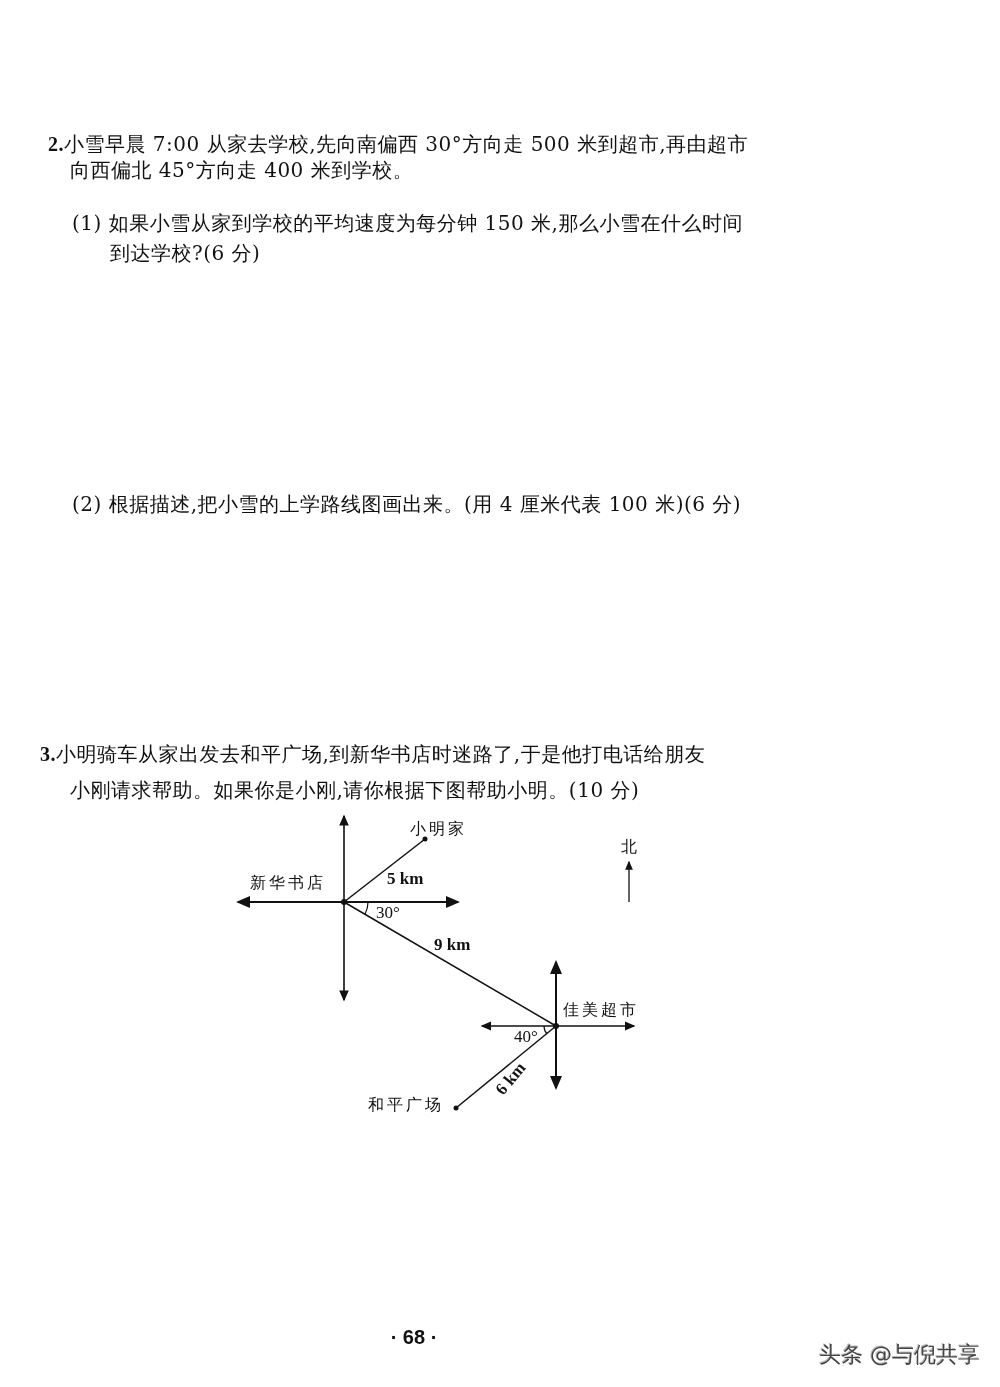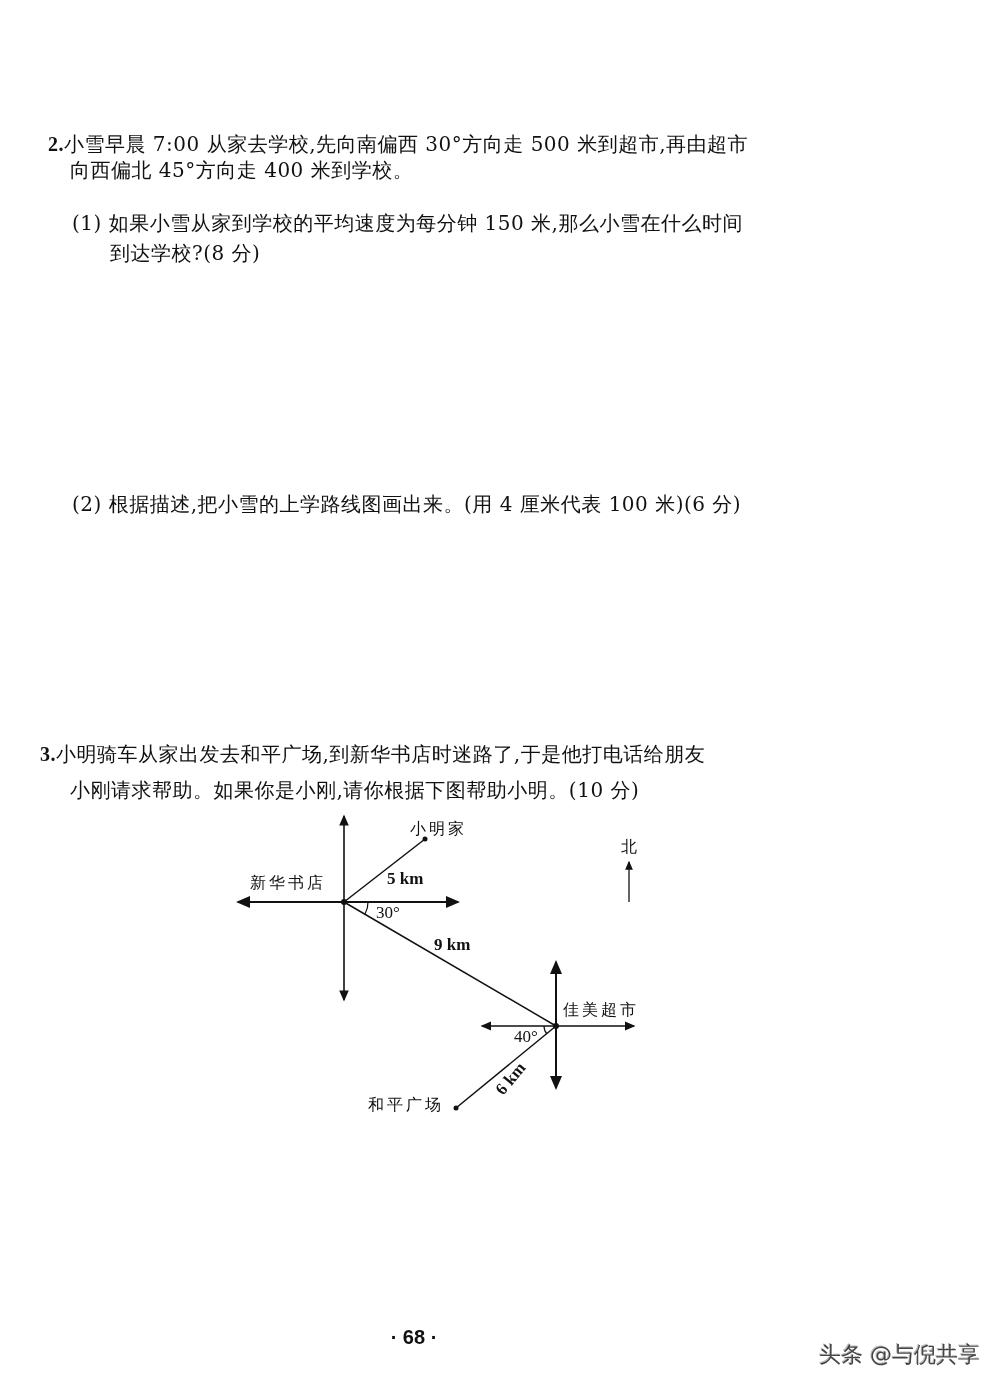--- a/index.html
+++ b/index.html
@@ -27,21 +27,21 @@
     }
   </style>
 </head>
 <body>
 
 <div class="line" style="left:48px; top:130px;">
   <span class="qnum">2.</span><span>小雪早晨 7:00 从家去学校,先向南偏西 30°方向走 500 米到超市,再由超市</span>
 </div>
 <div class="line" style="left:70px; top:156px;">向西偏北 45°方向走 400 米到学校。</div>
 <div class="line" style="left:72px; top:185px;margin-top:24px;">(1) 如果小雪从家到学校的平均速度为每分钟 150 米,那么小雪在什么时间</div>
-<div class="line" style="left:110px; top:239px;">到达学校?(8 分)</div>
+<div class="line" style="left:110px; top:239px;">到达学校?(6 分)</div>
 <div class="line" style="left:72px; top:490px;">(2) 根据描述,把小雪的上学路线图画出来。(用 4 厘米代表 100 米)(6 分)</div>
 
 <div class="line" style="left:40px; top:740px;">
   <span class="qnum">3.</span><span>小明骑车从家出发去和平广场,到新华书店时迷路了,于是他打电话给朋友</span>
 </div>
 <div class="line" style="left:70px; top:776px;">小刚请求帮助。如果你是小刚,请你根据下图帮助小明。(10 分)</div>
 
 <svg id="diagram" viewBox="0 800 1000 340" xmlns="http://www.w3.org/2000/svg">
   <defs>
     <marker id="arr" markerWidth="8" markerHeight="8" refX="6" refY="4" orient="auto">

